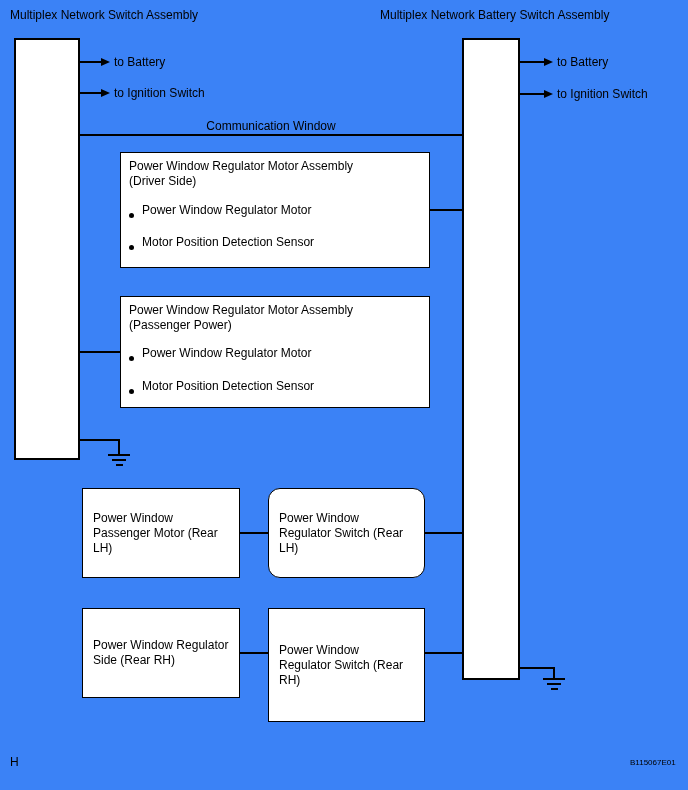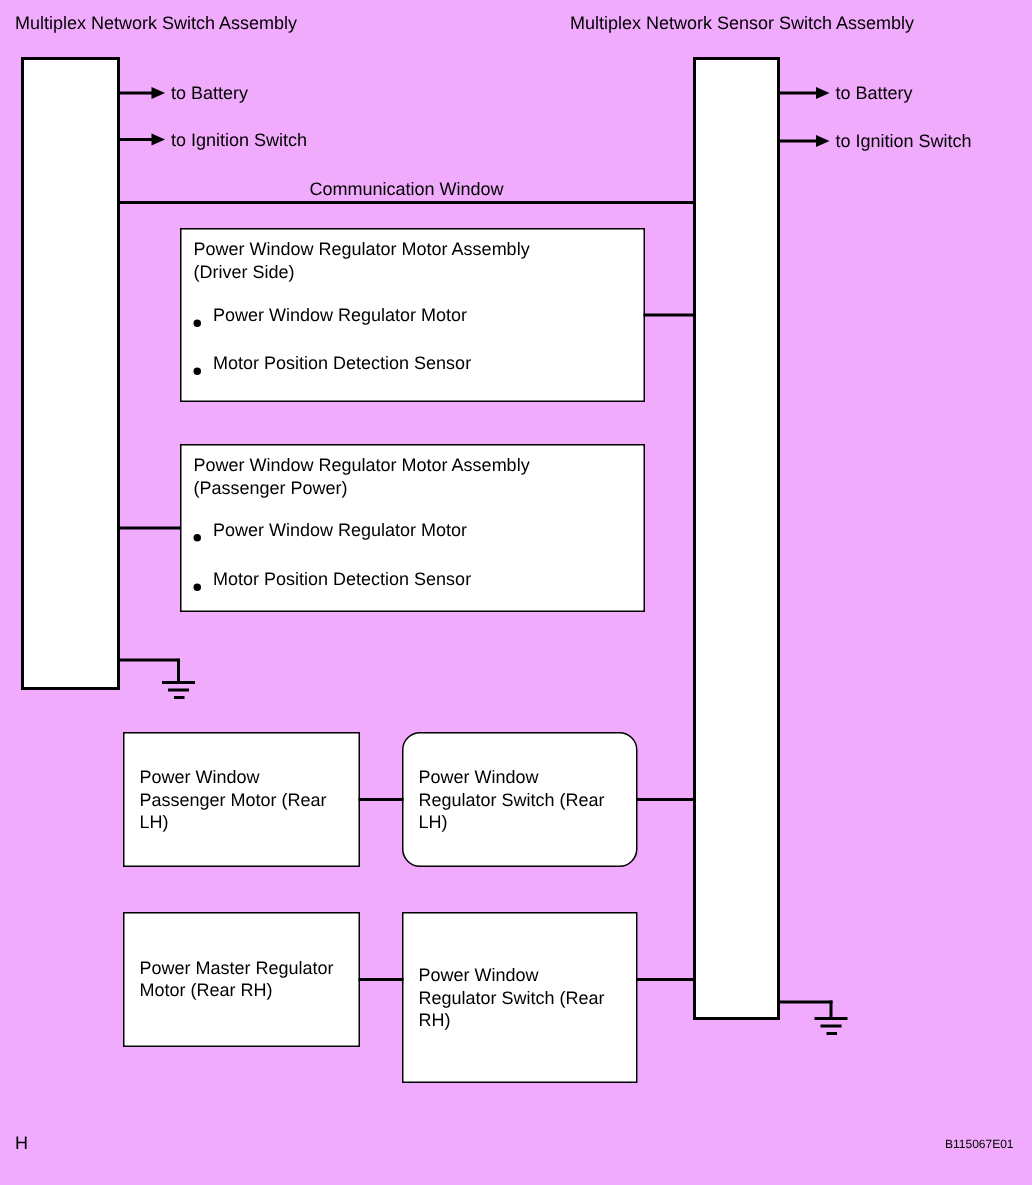--- a/index.html
+++ b/index.html
@@ -2,21 +2,21 @@
 <html><head>
 <meta charset="utf-8">
 <style>
   * { margin: 0; padding: 0; box-sizing: border-box; }
   html, body { background: #ffffff; }
   body { font-family: "Liberation Sans", sans-serif; color: #000; }
   .canvas {
     position: relative;
     width: 688px;
     height: 790px;
-    background: #f0abfc;
+    background: #3b82f6;
     font-size: 12px;
     line-height: 15px;
     overflow: hidden;
     padding-left: 28px;
   }
   .label { position: absolute; white-space: nowrap; }
   .bar { position: absolute; border: 2px solid #000; background: #fff; }
   .box { position: absolute; border: 1.5px solid #000; background: #fff; }
   .h-line { position: absolute; height: 1.5px; background: #000; }
   .v-line { position: absolute; width: 1.5px; background: #000; }
@@ -40,21 +40,21 @@
   .gnd .g3 { width: 7px;  height: 2px; background: #000; margin: 3px auto 0; }
   .comm-label { position: absolute; text-align: center; }
   .doc-code { position: absolute; font-size: 8px; line-height: 9px; }
 </style>
 </head>
 <body>
 
 <div class="canvas">
 
   <div class="label" style="left:10px; top:8px;">Multiplex Network Switch Assembly</div>
-  <div class="label" style="left:380px; top:8px;">Multiplex Network Sensor Switch Assembly</div>
+  <div class="label" style="left:380px; top:8px;">Multiplex Network Battery Switch Assembly</div>
 
   <div class="bar" style="left:14px; top:38px; width:66px; height:422px;"></div>
 
   <div class="bar" style="left:462px; top:38px; width:58px; height:642px;"></div>
 
   <div class="h-line" style="left:80px; top:61px; width:22px;"></div>
   <div class="arrowhead" style="left:101px; top:58px;"></div>
   <div class="label" style="left:114px; top:55px;">to Battery</div>
 
   <div class="h-line" style="left:80px; top:92px; width:22px;"></div>
@@ -105,21 +105,21 @@
   <div class="box rear-box" style="left:82px; top:488px; width:158px; height:90px;">
     <span>Power Window Passenger Motor (Rear LH)</span>
   </div>
   <div class="box rear-box" style="left:268px; top:488px; width:157px; height:90px;border-radius:12px;">
     <span>Power Window Regulator Switch (Rear LH)</span>
   </div>
   <div class="h-line" style="left:239px; top:532px; width:30px;"></div>
   <div class="h-line" style="left:424px; top:532px; width:38px;"></div>
 
   <div class="box rear-box" style="left:82px; top:608px; width:158px; height:90px;">
-    <span>Power Master Regulator Motor (Rear RH)</span>
+    <span>Power Window Regulator Side (Rear RH)</span>
   </div>
   <div class="box rear-box" style="left:268px; top:608px; width:157px; height:114px;">
     <span>Power Window Regulator Switch (Rear RH)</span>
   </div>
   <div class="h-line" style="left:239px; top:652px; width:30px;"></div>
   <div class="h-line" style="left:424px; top:652px; width:38px;"></div>
 
   <div class="h-line" style="left:520px; top:61px; width:25px;"></div>
   <div class="arrowhead" style="left:544px; top:58px;"></div>
   <div class="label" style="left:557px; top:55px;">to Battery</div>

